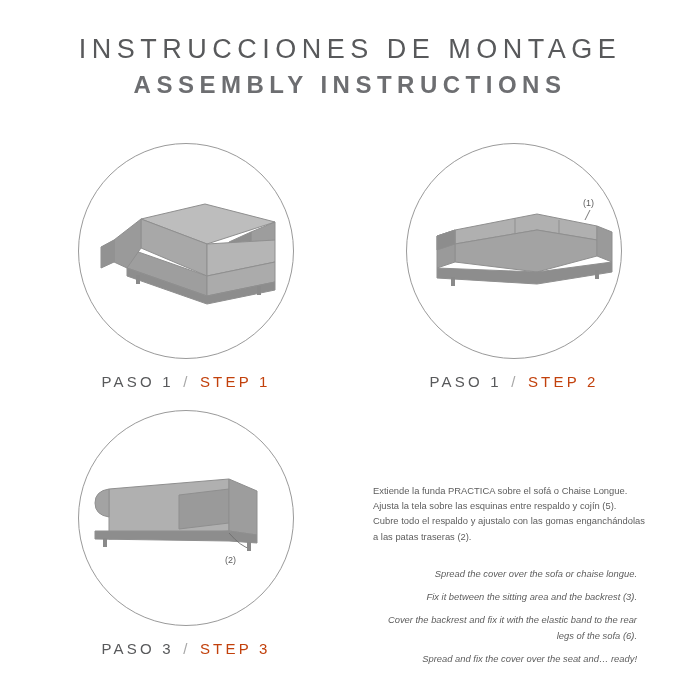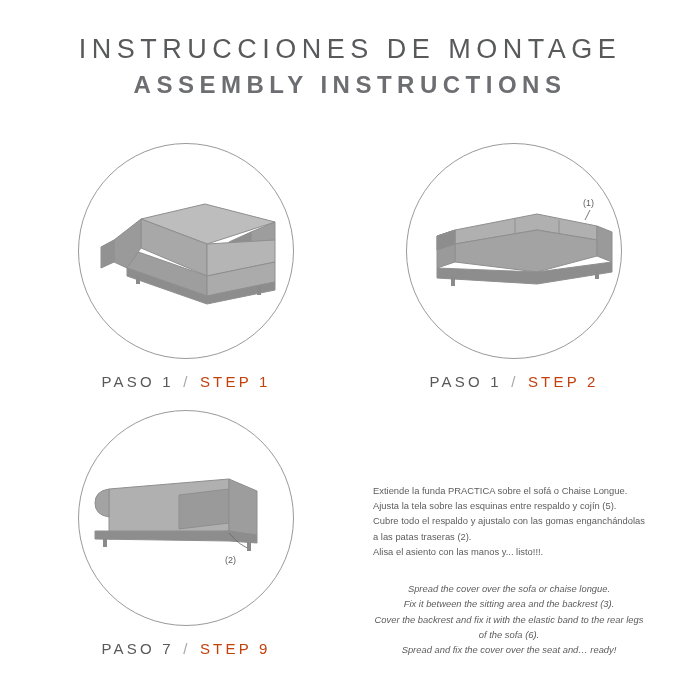--- a/index.html
+++ b/index.html
@@ -102,22 +102,22 @@
   }
   .text-es p {
     margin: 0;
     text-align: justify;
   }
   .text-en {
     margin-top: 22px;
     font-style: italic;
   }
   .text-en p {
-    margin: 0;
-    text-align: center;
+    margin: 8px;
+    text-align: right;
   }
 
   .callout {
     font-size: 9px;
     fill: #5d5d5d;
   }
 </style>
 </head>
 <body>
 
@@ -208,32 +208,31 @@
         <polygon points="16,120 150,120 178,124 178,132 150,130 16,128" fill="#8d8d8d" stroke="#8f8f8f" stroke-width="1"></polygon>
 
         <path d="M150,122 q12,14 22,16" fill="none" stroke="#6d6d6d" stroke-width="0.9"></path>
 
         <rect x="24" y="127" width="4" height="9" fill="#8a8a8a"></rect>
         <rect x="168" y="131" width="4" height="9" fill="#8a8a8a"></rect>
         <text class="callout" x="146" y="152">(2)</text>
       </svg>
     </div>
     <div class="step-label">
-      <span class="es">PASO 7</span>
+      <span class="es">PASO 3</span>
       <span class="sep">/</span>
-      <span class="en">STEP 9</span>
+      <span class="en">STEP 3</span>
     </div>
   </div>
 
   <div class="text-block">
     <div class="text-es">
       <p>Extiende la funda PRACTICA sobre el sofá o Chaise Longue.</p>
       <p>Ajusta la tela sobre las esquinas entre respaldo y cojín (5).</p>
       <p>Cubre todo el respaldo y ajustalo con las gomas enganchándolas a las patas traseras (2).</p>
-      <p>Alisa el asiento con las manos y... listo!!!.</p>
     </div>
     <div class="text-en">
       <p>Spread the cover over the sofa or chaise longue.</p>
       <p>Fix it between the sitting area and the backrest (3).</p>
       <p>Cover the backrest and fix it with the elastic band to the rear legs of the sofa (6).</p>
       <p>Spread and fix the cover over the seat and… ready!</p>
     </div>
   </div>
 
 </div>

